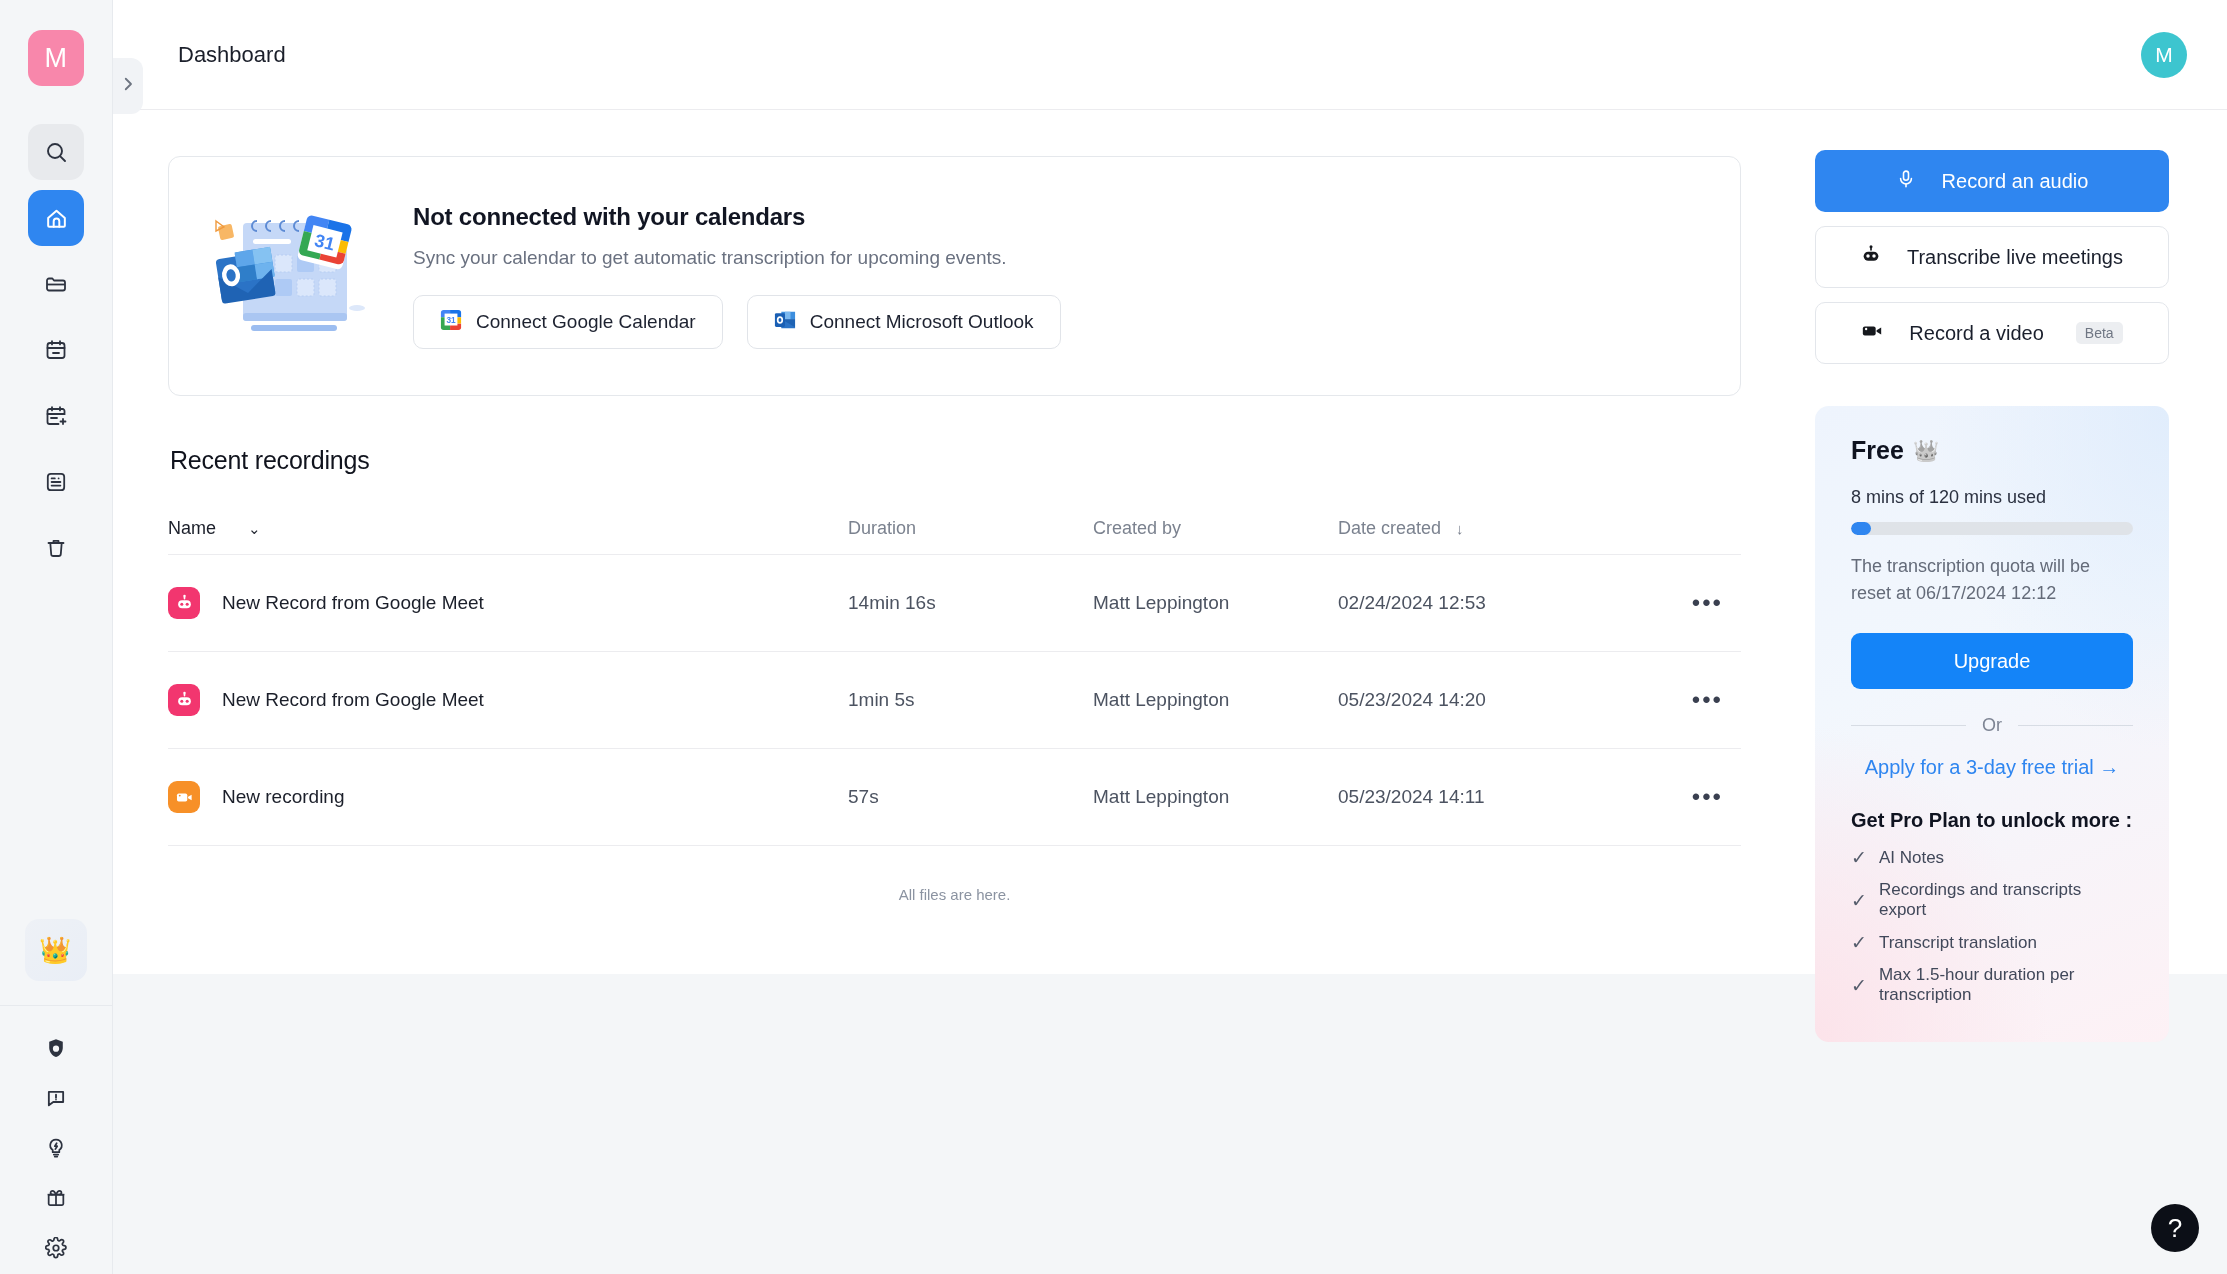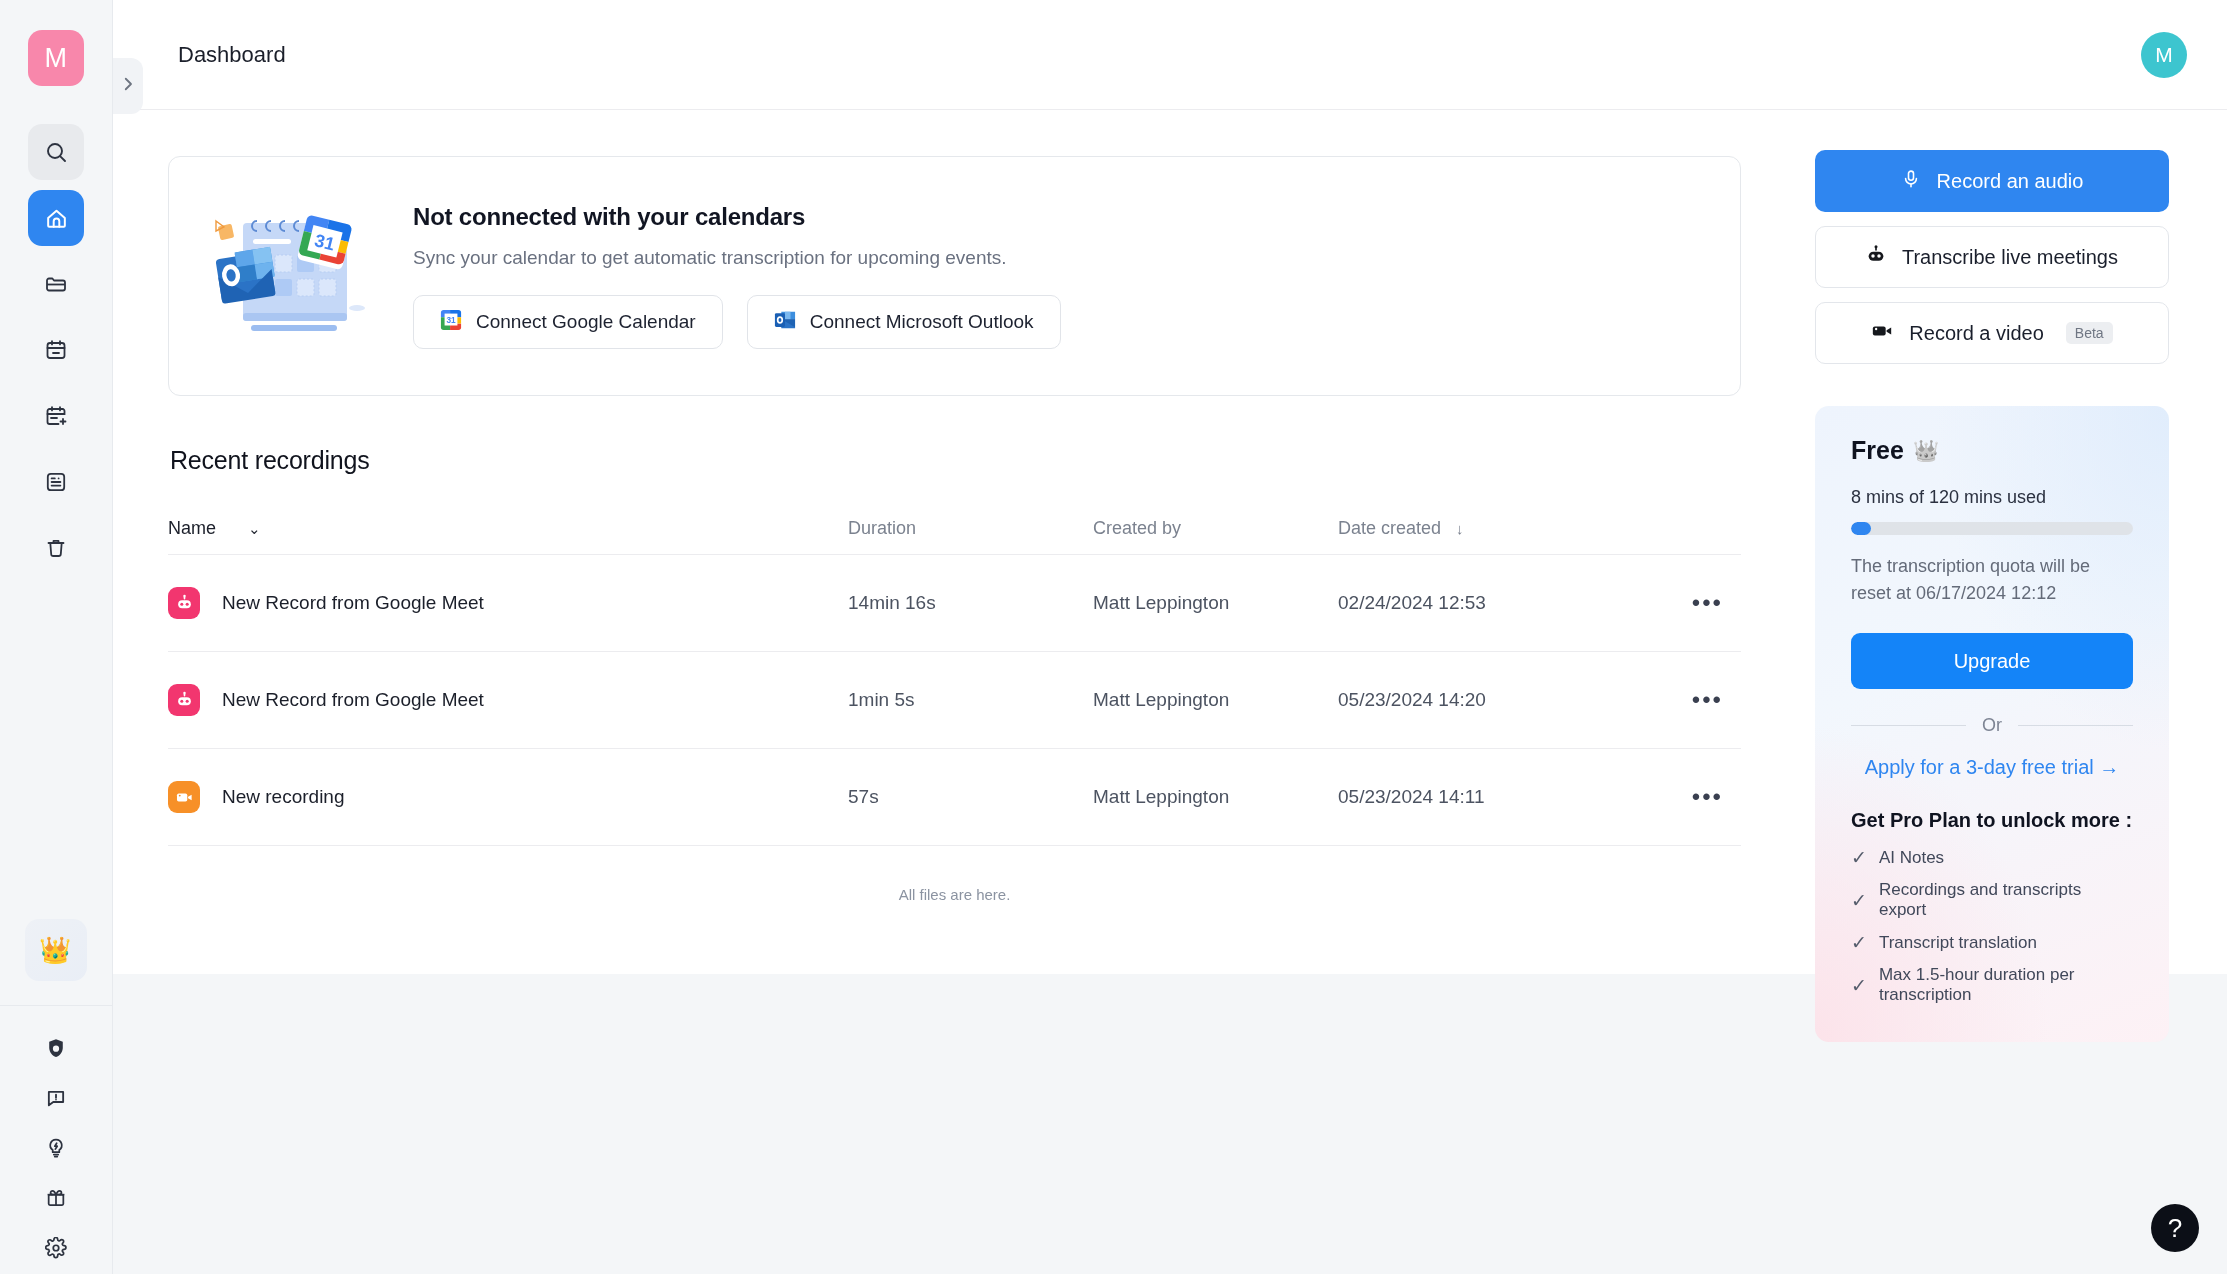--- a/index.html
+++ b/index.html
@@ -108,21 +108,21 @@
     width: 32px; height: 32px; border-radius: 9px;
     display: flex; align-items: center; justify-content: center; flex: 0 0 32px;
   }
   .sort-caret { margin-left: 10px; font-size: 15px; }
   .dots { font-size: 24px; letter-spacing: 2px; color: #3a4050; cursor: pointer; line-height: 1; }
   .all-files { text-align: center; color: #8b93a1; font-size: 15px; padding: 40px 0 0 0; margin-right:46px;}
 
   
   .action-btn {
     height: 62px; border-radius: 10px; width: 100%;
-    display: flex; align-items: center; justify-content: center; gap: 16px;
+    display: flex; align-items: center; justify-content: center; gap: 26px;
     font-size: 20px; margin-bottom: 14px; cursor: pointer;
     font-family: "Liberation Sans", sans-serif;
   }
   .action-btn.primary { background: #2f86f0; color: #fff; border: none; }
   .action-btn.ghost { background: #fff; color: #1a1f2c; border: 1px solid #e3e6eb; }
   .beta-badge {
     background: #eceef1; color: #6f7683; font-size: 14px;
     border-radius: 5px; padding: 3px 9px; margin-left: 6px;
   }
 

